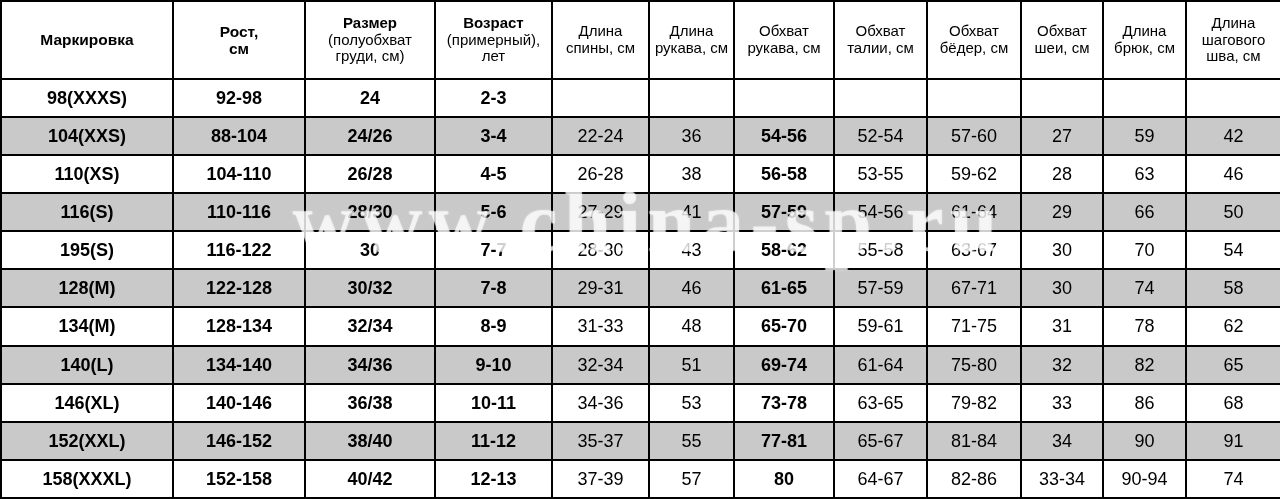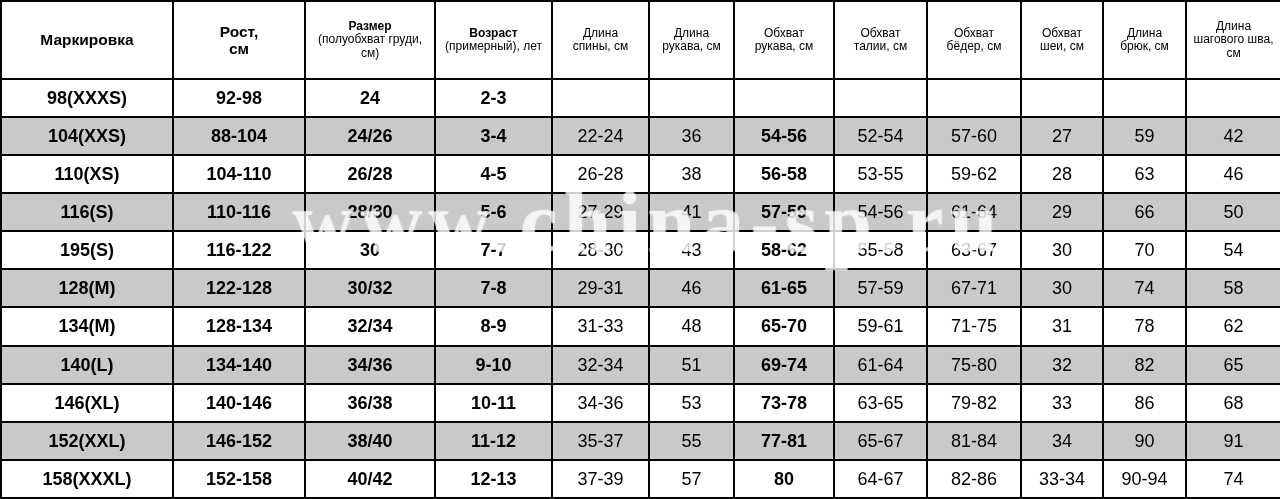--- a/index.html
+++ b/index.html
@@ -39,21 +39,21 @@
   }
   
   table.size-table thead th {
     font-size: 15.5px;
     font-weight: bold;
     background: #ffffff;
     height: 78px;
   }
   table.size-table thead th.hdr-small {
     font-weight: normal;
-    font-size: 12px;
+    font-size: 15px;
   }
   table.size-table thead th .hdr-strong {
     font-weight: bold;
   }
   
   table.size-table tbody td {
     font-size: 18px;
     height: 38px;
   }
   tbody tr.shaded td {

